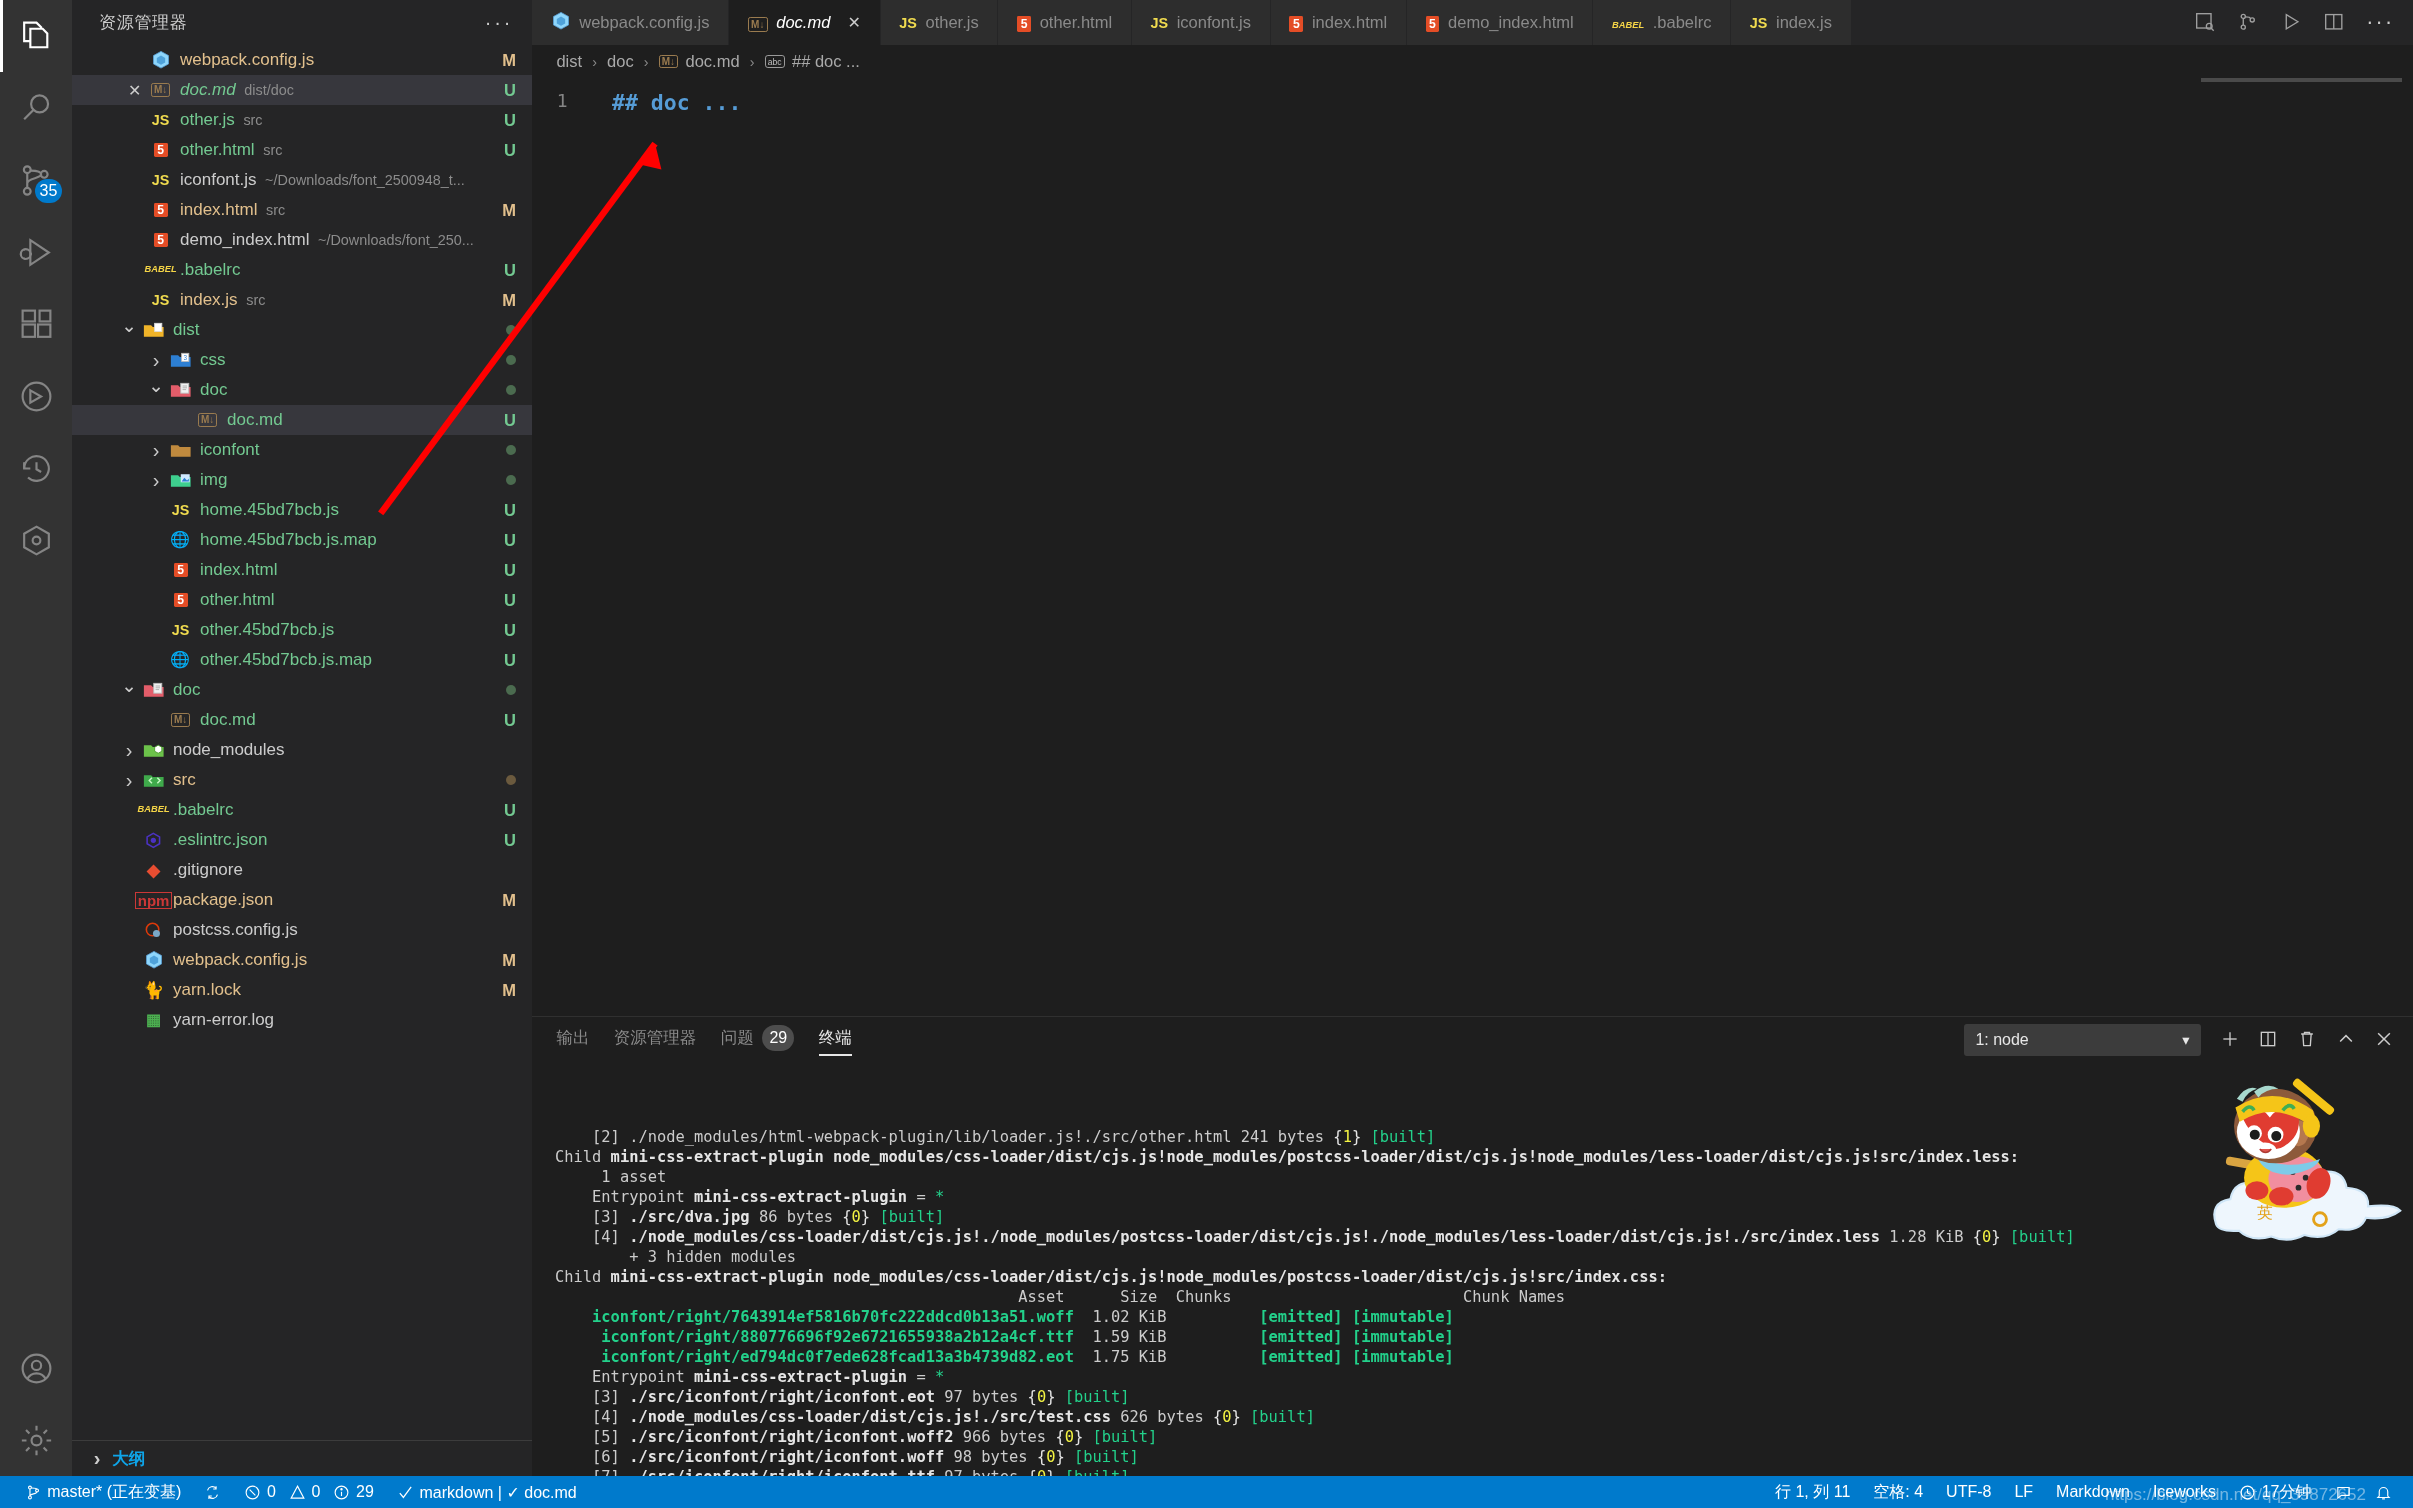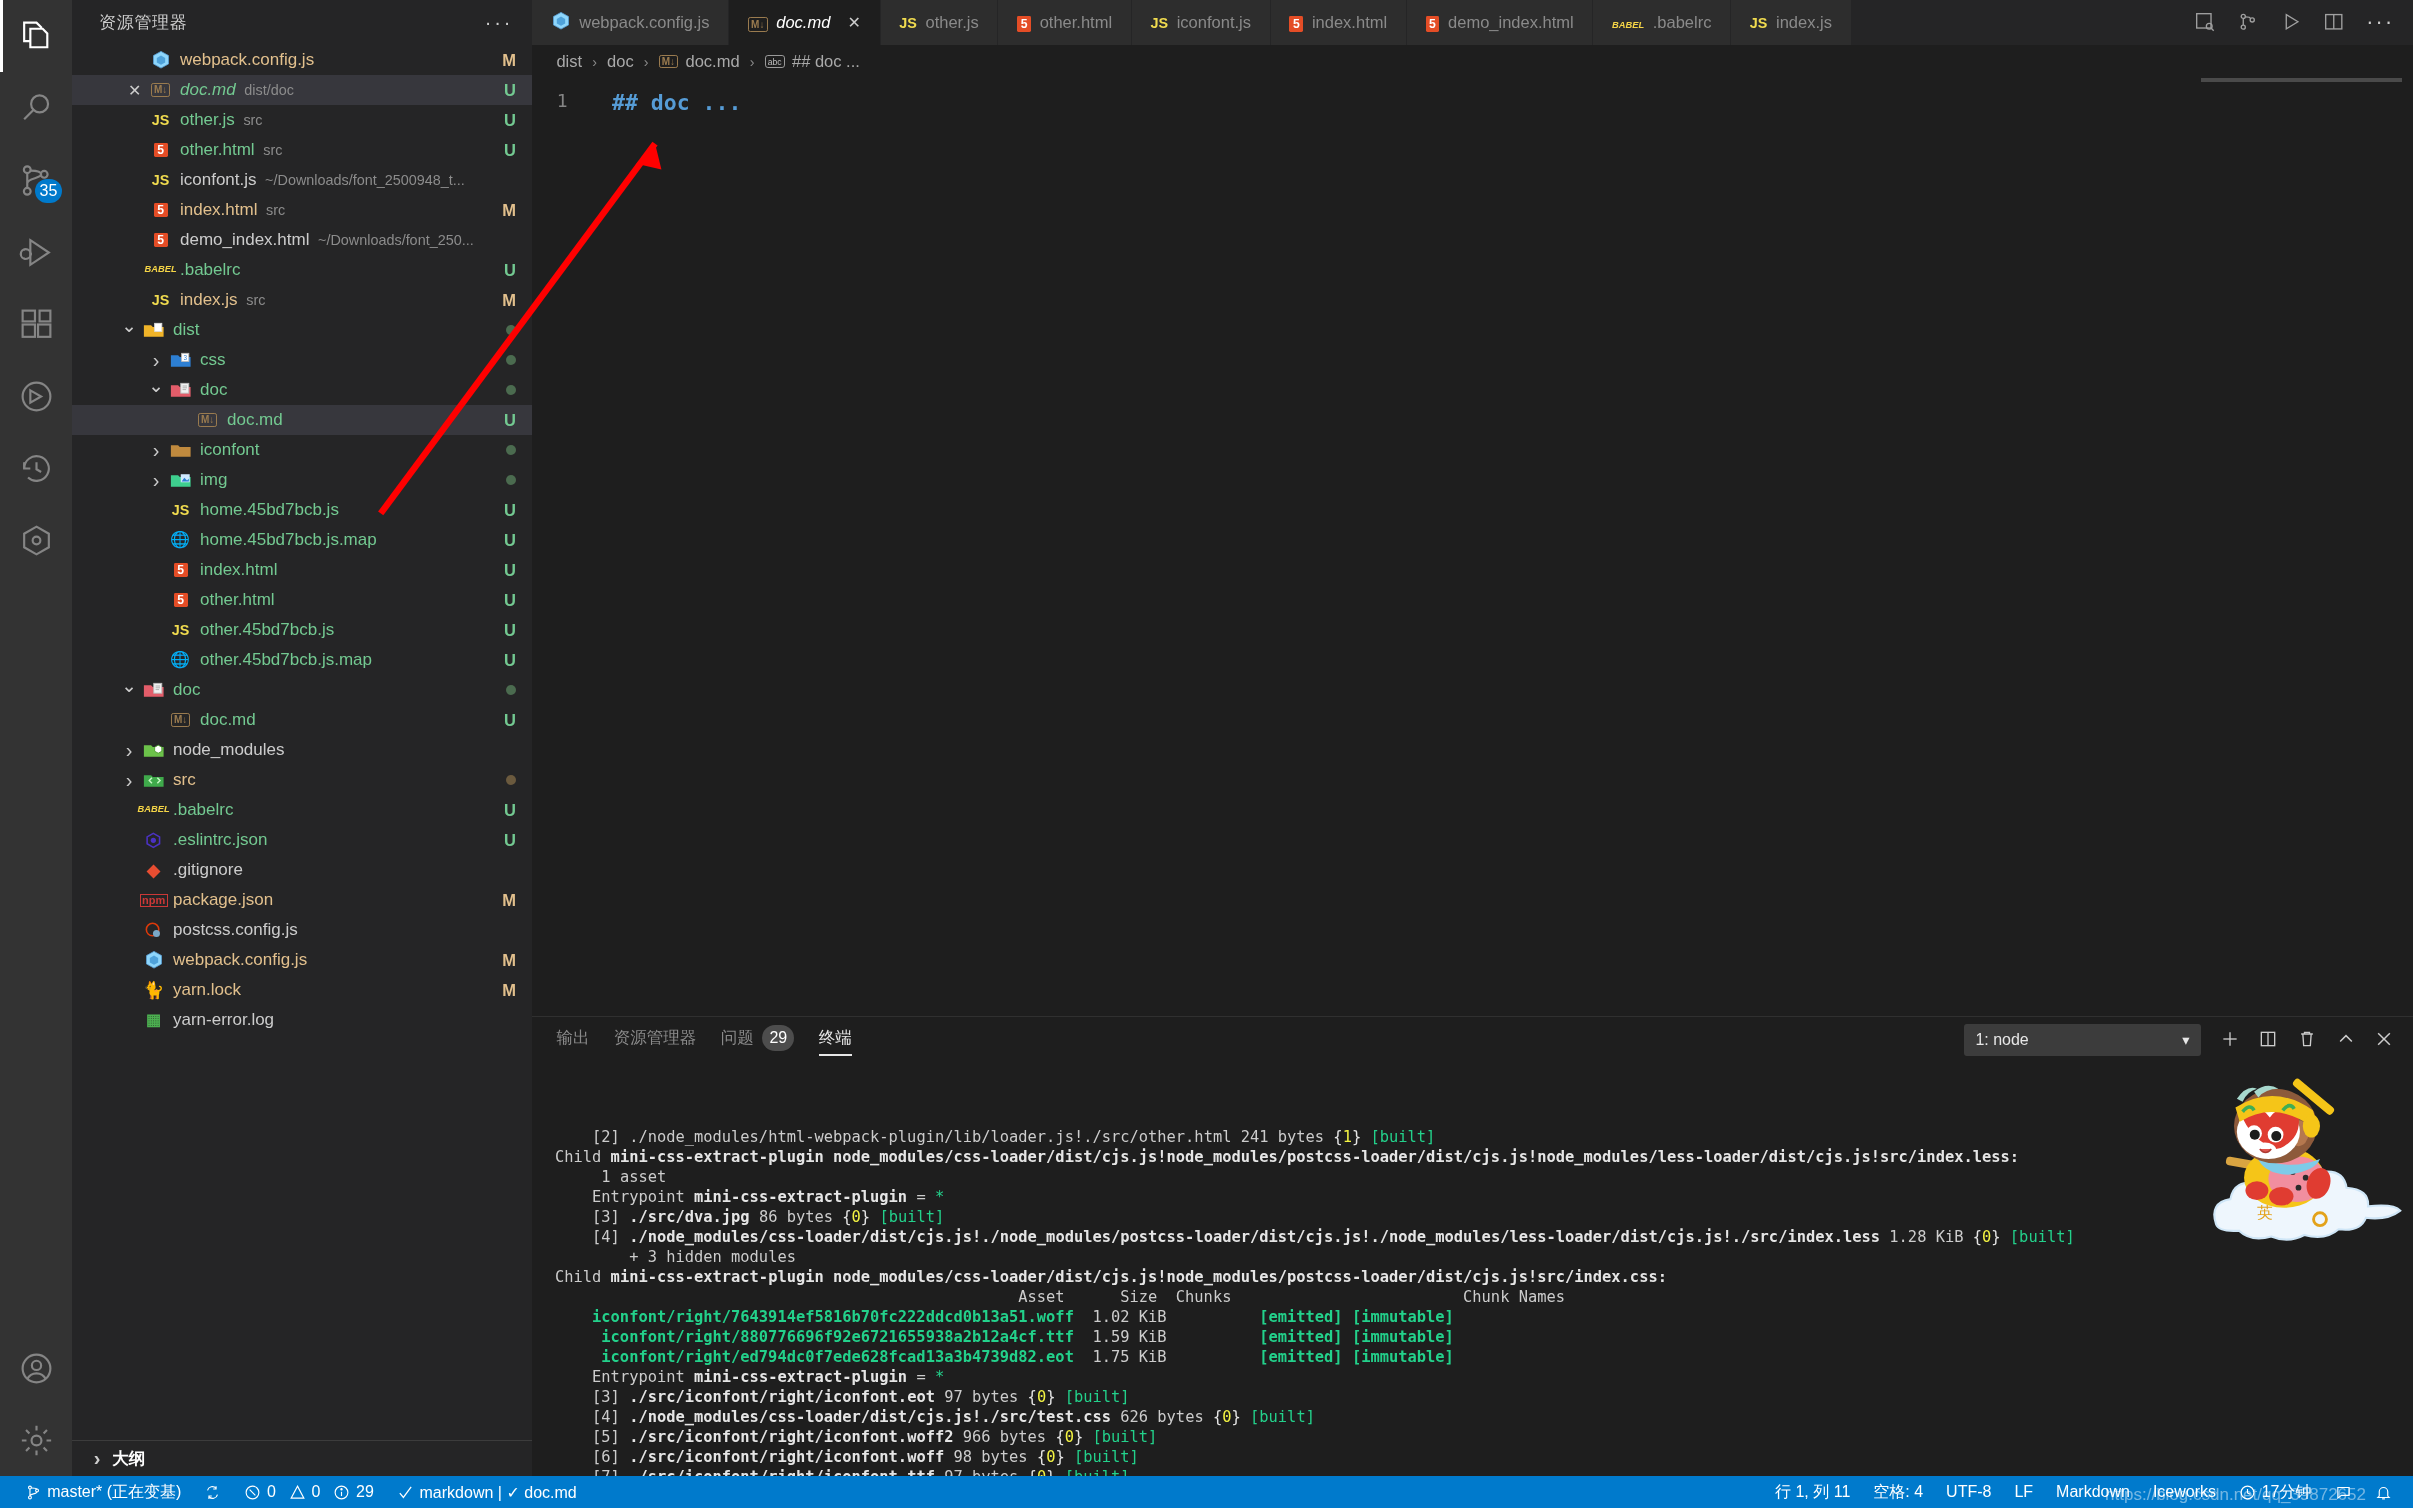--- a/index.html
+++ b/index.html
@@ -74,28 +74,28 @@
 
   
   .ic { font-size: 13.6px; font-weight: bold; font-family: "Liberation Sans", sans-serif; line-height: 1; }
   .ic-js { color: #f0db4f; font-size: 14.4px; }
   .ic-html { background: #e44d26; color: #fff; padding: 1.4px 3.6px; border-radius: 1.4px; font-size: 12.2px; }
   .ic-md { border: 1.4px solid #9a7b4f; color: #9a7b4f; font-size: 10px; padding: 0.7px 2.2px; border-radius: 2.2px; }
   .ic-babel { color: #f5d547; font-size: 9.3px; font-style: italic; font-weight: bold;}
   .ic-wp { width: 20px; height: 21.5px; }
   .ic-map { color: #f0db4f; font-size: 16px; }
   .ic-git { color: #e84d31; font-size: 17px; }
-  .ic-npm { color: #cb3837; font-size: 11px; font-weight: bold; border:1.4px solid #cb3837; padding:0 1.4px;}
+  .ic-npm { color: #cb3837; font-size: 15px; font-weight: bold; border:1.4px solid #cb3837; padding:0 1.4px;}
   .ic-yarn { color: #2c8ebb; font-size: 17px; }
   .ic-log { color: #4caf50; font-size: 16px; }
 
   .bottom-sections { margin-top: auto; }
   .collapsed-section {
     height: 36px; display: flex; align-items: center; gap: 7.2px; padding-left: 17px;
-    font-size: 16.5px; font-weight: bold; color: #ffffff; border-top: 0.7px solid #3c3c3c;
+    font-size: 16.5px; font-weight: bold; color: #0ea5e9; border-top: 0.7px solid #3c3c3c;
   }
 
   
   .main { flex: 1; display: flex; flex-direction: column; min-width: 0; background: #1e1e1e; }
 
   .tabs-row { height: 45px; display: flex; background: #252526; align-items: stretch; }
   .tabs { display: flex; flex: 1; min-width: 0; overflow: hidden; }
   .tab {
     display: flex; align-items: center; gap: 8.6px; padding: 0 18.7px;
     background: #2d2d2d; color: #8a8a8a; font-size: 16.5px; white-space: nowrap;

